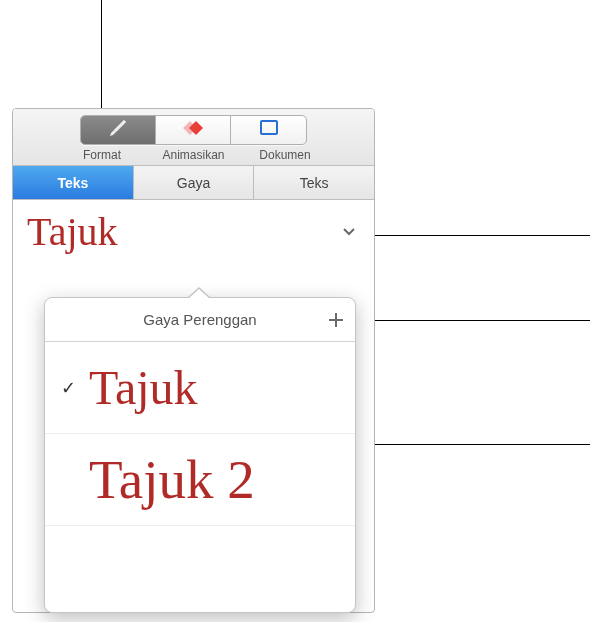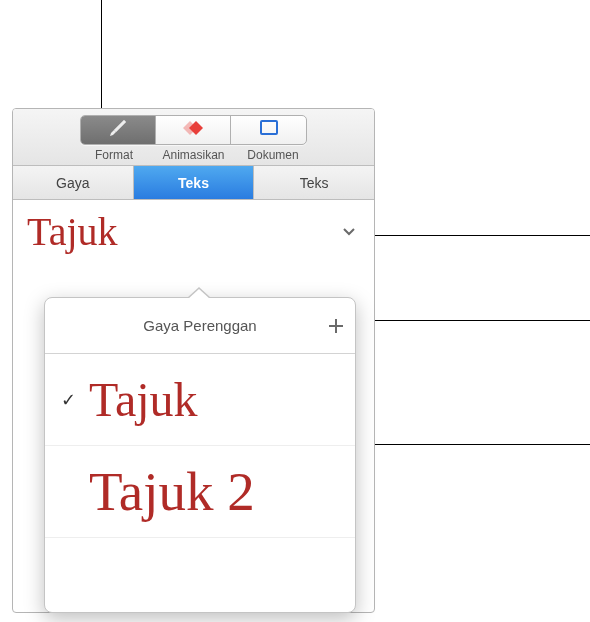--- a/index.html
+++ b/index.html
@@ -68,21 +68,21 @@
     justify-content: center;
     border-right: 1px solid #b0b0b0;
     cursor: pointer;
   }
   .seg-btn:last-child { border-right: none; }
   .seg-btn.active {
     background: linear-gradient(#8a8a8a, #6f6f6f);
   }
   .toolbar-labels {
     display: flex;
-    gap: 4px;
+    gap: 16px;
     margin-top: 3px;
     font-size: 12px;
     color: #555;
   }
   .toolbar-labels span {
     width: 75.5px;
     text-align: center;
   }
 
   
@@ -159,21 +159,21 @@
     content: "";
     position: absolute;
     top: -9.5px;
     left: 143px;
     width: 0; height: 0;
     border-left: 11px solid transparent;
     border-right: 11px solid transparent;
     border-bottom: 10px solid #fff;
   }
   .popover-header {
-    height: 56px;
+    height: 44px;
     border-bottom: 1px solid #d3d3d3;
     position: relative;
     display: flex;
     align-items: center;
     justify-content: center;
     font-size: 15px;
     color: #555;
   }
   .add-btn {
     position: absolute;
@@ -276,25 +276,25 @@
         </div>
       </div>
       <div class="toolbar-labels">
         <span>Format</span>
         <span>Animasikan</span>
         <span>Dokumen</span>
       </div>
     </div>
 
     <div class="tabs">
+      <div class="tab active">
+        <span>Teks</span>
+      </div>
       <div class="tab">
         <span>Gaya</span>
-      </div>
-      <div class="tab active">
-        <span>Teks</span>
       </div>
       <div class="tab">
         <span>Teks</span>
       </div>
     </div>
 
     <div class="style-row">
       <div class="style-button">Tajuk</div>
       <div class="style-disclosure">
         <span>

